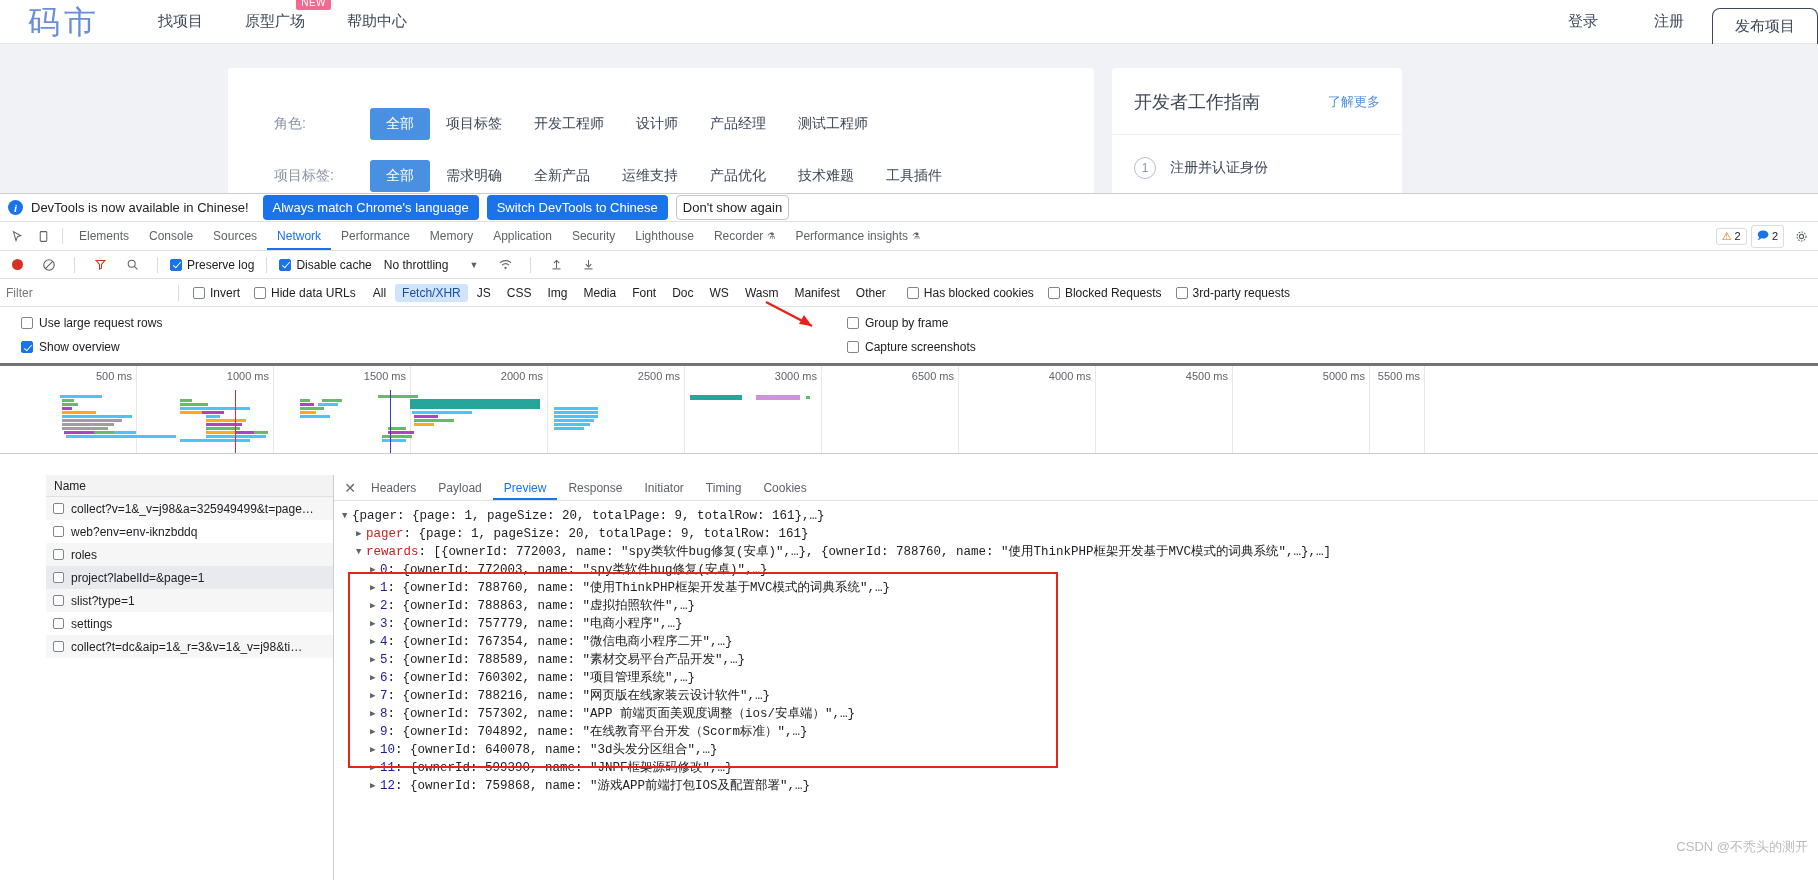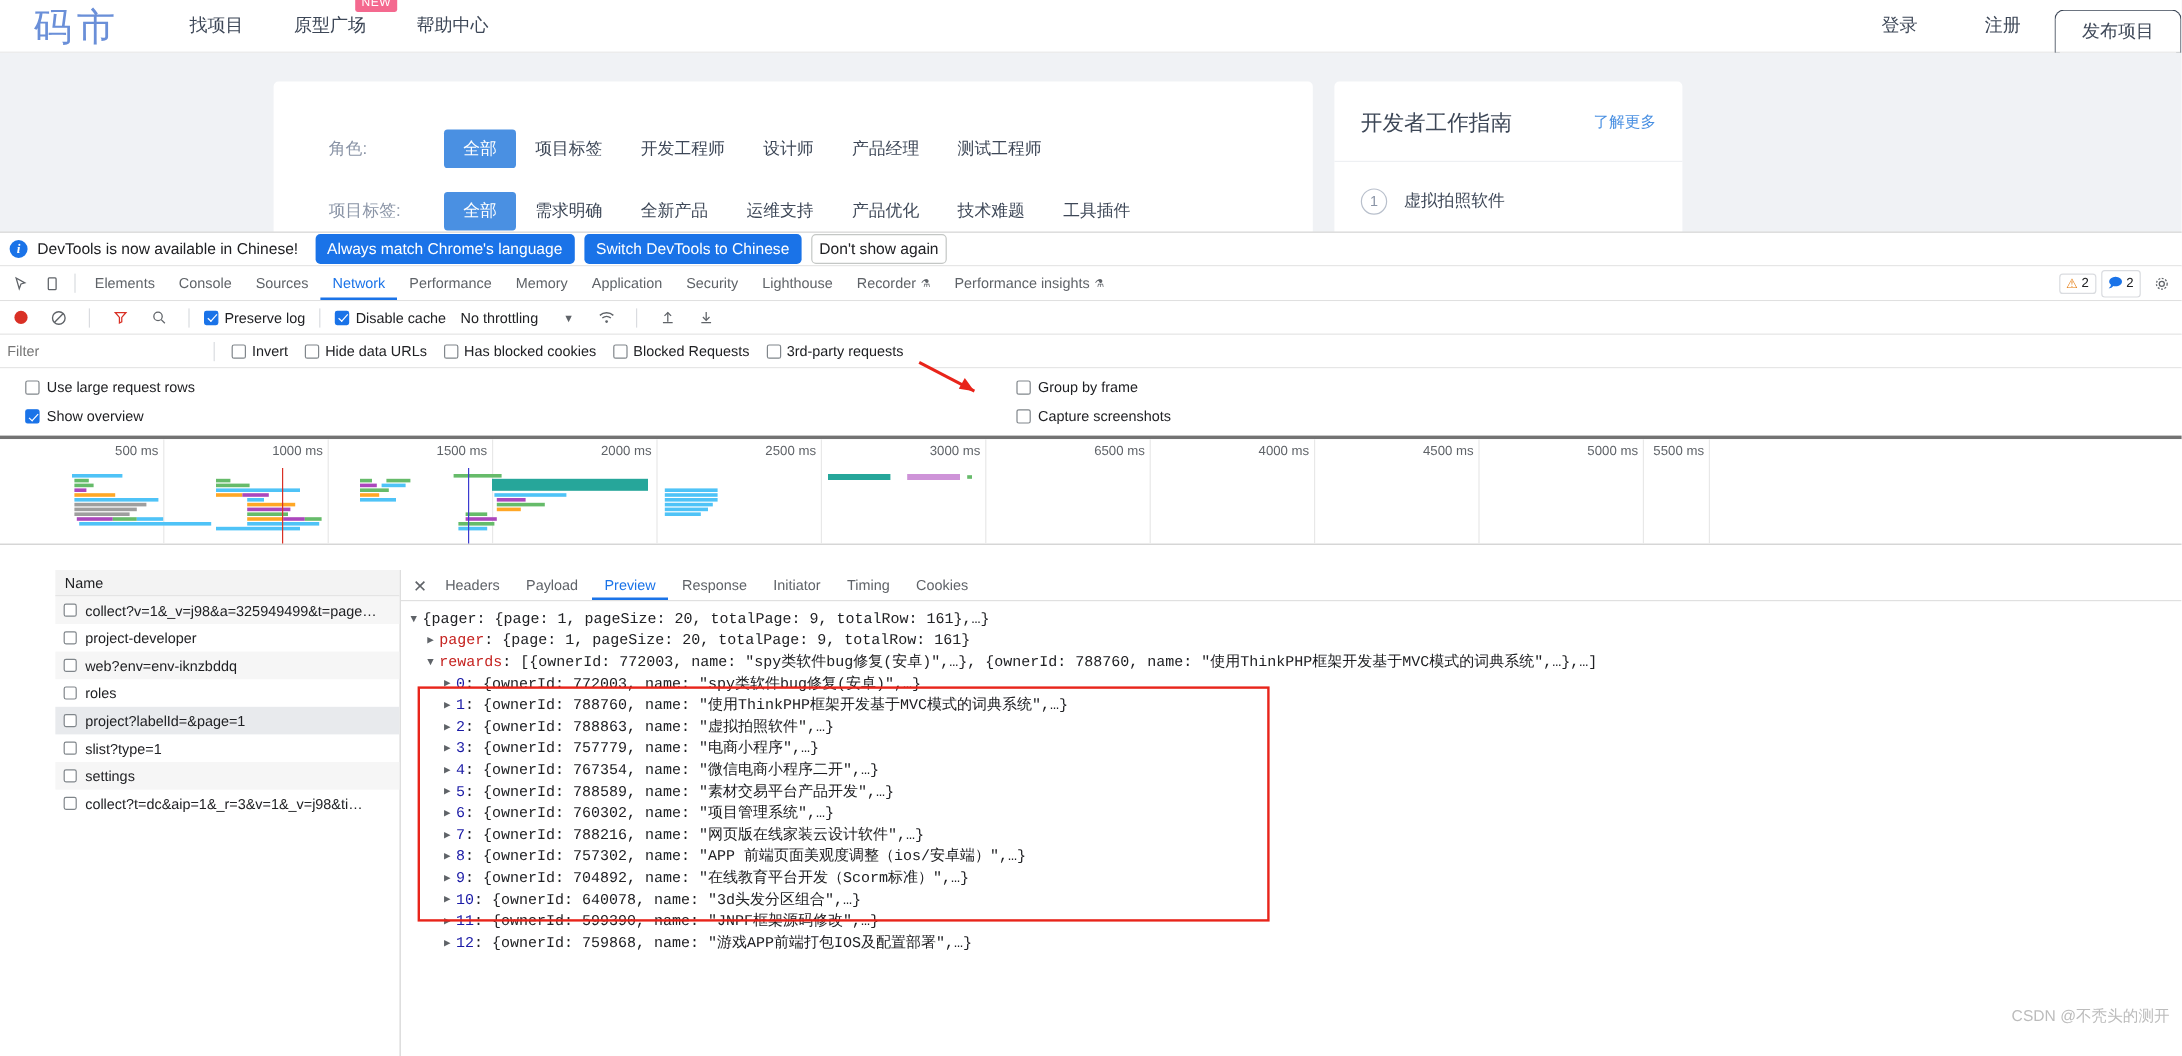--- a/index.html
+++ b/index.html
@@ -307,21 +307,21 @@
       </div>
     </div>
 
     <div class="guide-card">
       <div class="guide-head">
         <div class="guide-title">开发者工作指南</div>
         <div class="guide-more">了解更多</div>
       </div>
       <div class="guide-step">
         <div class="step-num">1</div>
-        <div class="step-text">虚拟拍照软件</div>
+        <div class="step-text">注册并认证身份</div>
       </div>
     </div>
   </div>
 </div>
 
 <div class="devtools">
 
   <div class="dt-banner">
     <div class="info-dot">i</div>
     <div class="banner-text">DevTools is now available in Chinese!</div>
@@ -440,20 +440,34 @@
   <div class="dt-filterbar">
     <input class="filter-input" placeholder="Filter" style="">
     <div class="fb-sep"></div>
     <div class="tb-group" style="margin-left:6px;">
       <span class="cb"></span>
       <span class="tb-label">Invert</span>
     </div>
     <div class="tb-group" style="margin-left:14px;">
       <span class="cb"></span>
       <span class="tb-label">Hide data URLs</span>
+    </div>
+    <div style="display:flex;align-items:center;gap:2px;margin-left:10px;">
+      <div class="type-chip">All</div>
+      <div class="type-chip active">Fetch/XHR</div>
+      <div class="type-chip">JS</div>
+      <div class="type-chip">CSS</div>
+      <div class="type-chip">Img</div>
+      <div class="type-chip">Media</div>
+      <div class="type-chip">Font</div>
+      <div class="type-chip">Doc</div>
+      <div class="type-chip">WS</div>
+      <div class="type-chip">Wasm</div>
+      <div class="type-chip">Manifest</div>
+      <div class="type-chip">Other</div>
     </div>
     <div class="tb-group" style="margin-left:14px;">
       <span class="cb"></span>
       <span class="tb-label">Has blocked cookies</span>
     </div>
     <div class="tb-group" style="margin-left:14px;">
       <span class="cb"></span>
       <span class="tb-label">Blocked Requests</span>
     </div>
     <div class="tb-group" style="margin-left:14px;">
@@ -586,24 +600,20 @@
 
   <div class="dt-body">
     <div class="req-list">
       <div class="rl-head">Name</div>
       <div class="rl-row">
         <span class="rl-cb"></span>
         <span>collect?v=1&amp;_v=j98&amp;a=325949499&amp;t=page…</span>
       </div>
       <div class="rl-row">
         <span class="rl-cb"></span>
-        <span>project-developer</span>
-      </div>
-      <div class="rl-row">
-        <span class="rl-cb"></span>
         <span>web?env=env-iknzbddq</span>
       </div>
       <div class="rl-row">
         <span class="rl-cb"></span>
         <span>roles</span>
       </div>
       <div class="rl-row selected">
         <span class="rl-cb"></span>
         <span>project?labelId=&amp;page=1</span>
       </div>

